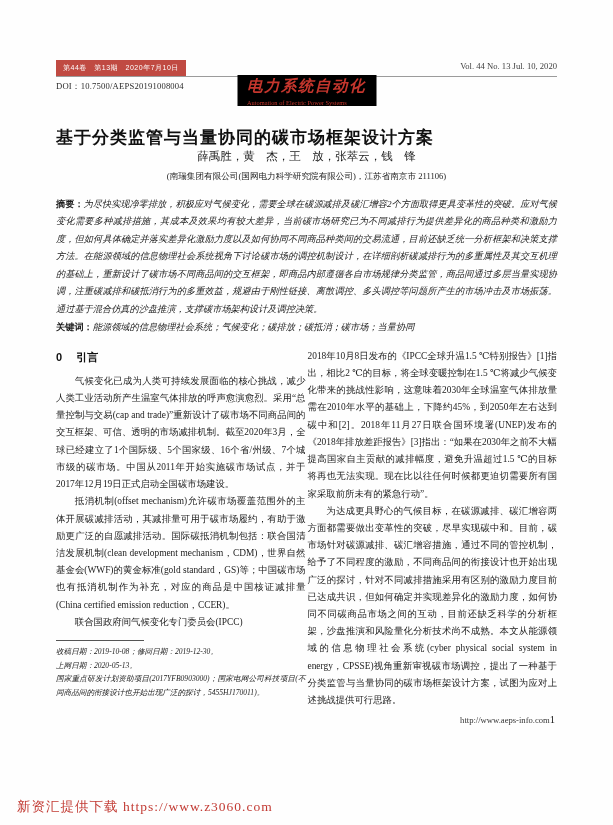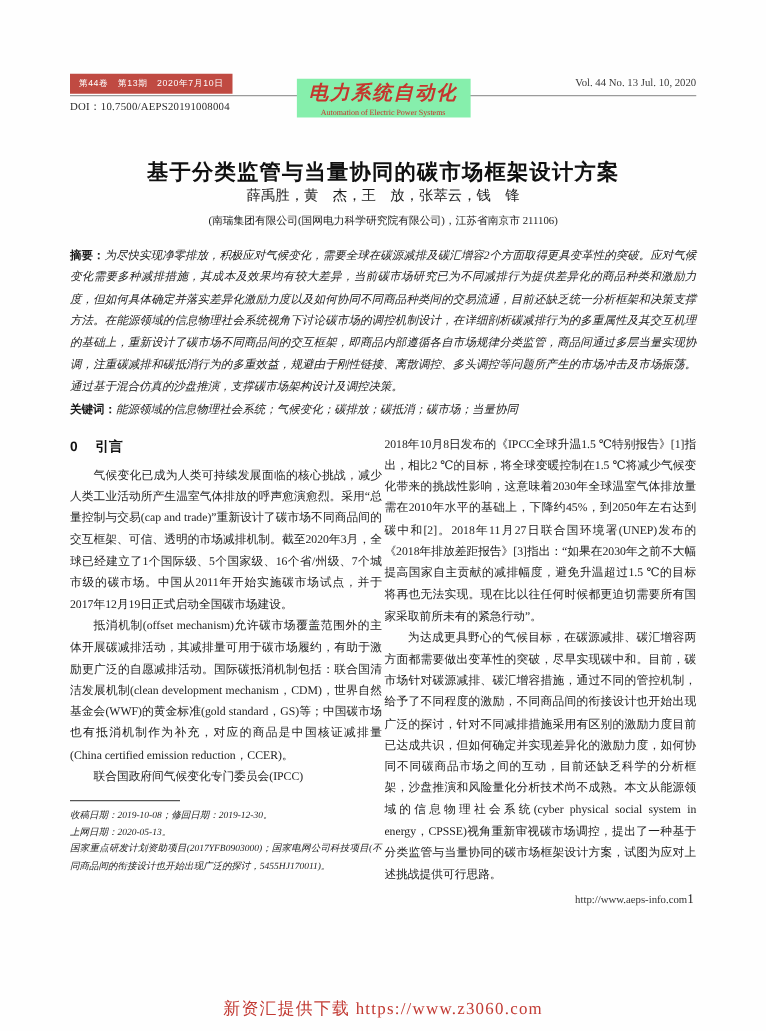--- a/index.html
+++ b/index.html
@@ -19,32 +19,32 @@
   .header { position:relative; height:44px; }
   .header-rule { position:absolute; left:0; right:0; top:20px; border-top:1px solid #9b9b9b; z-index:1; }
   .header-left { position:absolute; left:0; top:0; z-index:2; }
   .issue-box {
     display:inline-block; background:#c04a42; color:#fff;
     font-family:"Liberation Sans","DejaVu Sans",sans-serif;
     font-size:7px; padding:3px 7px; letter-spacing:0.5px; white-space:nowrap;
   }
   .doi { margin-top:5px; font-size:8.6px; color:#2a2a2a; letter-spacing:0.2px; }
   .header-center {
-    position:absolute; left:50%; top:7px; transform:translateX(-50%);
-    background:#86efac; padding:1px 10px 0; text-align:center; z-index:3;
+    position:absolute; left:50%; top:19px; transform:translateX(-50%);
+    background:#000000; padding:1px 10px 0; text-align:left; z-index:3;
   }
   .logo-cn {
     font-size:15.5px; font-weight:bold; font-style:italic;
     color:#c5362d; letter-spacing:1.5px; white-space:nowrap;
   }
   .logo-en { font-size:6.4px; color:#c5362d; margin-top:1.5px; white-space:nowrap; }
   .header-right { position:absolute; right:0; top:5px; z-index:2; font-size:8.6px; color:#3d3d3d; }
 
   
-  .title { margin:26px 0 0; text-align:center; font-size:17px; font-weight:bold; letter-spacing:1px; color:#101010; }
+  .title { margin:26px 0 0; font-size:17px; font-weight:bold; letter-spacing:1px; color:#101010; }
   .authors { text-align:center; font-size:11.5px; }
   .affiliation { margin-top:7px; text-align:center; font-size:8.6px; color:#222; }
 
   
   .abstract { margin-top:13px; font-size:9.2px; line-height:1.9; text-align:justify; }
   .keywords { margin-top:1px; font-size:9.2px; line-height:1.9; text-align:justify; }
   .kai { font-style:italic; }
   .hei {
     font-family:"Liberation Sans","DejaVu Sans",sans-serif;
     font-weight:bold; font-style:normal;
@@ -67,21 +67,21 @@
   .fn-line { font-size:7.6px; line-height:1.8; text-align:justify; color:#222; }
 
   
   .page-footer {
     display:flex; justify-content:flex-end; align-items:baseline; 
     margin-top:5px; padding-right:2px; font-size:8.6px; color:#333;
   }
   .page-num { font-size:10.5px; color:#1b1b1b; }
   .watermark {
     position:absolute; bottom:9px; left:0; right:0;
-    text-align:center; color:#c23a33; font-size:13.5px; letter-spacing:1px;
+    text-align:left; color:#c23a33; font-size:13.5px; letter-spacing:1px;padding-left:17px;
   }
 </style>
 </head>
 <body>
 
 <div class="page">
 
   <div class="header">
     <div class="header-rule"></div>
     <div class="header-left">

